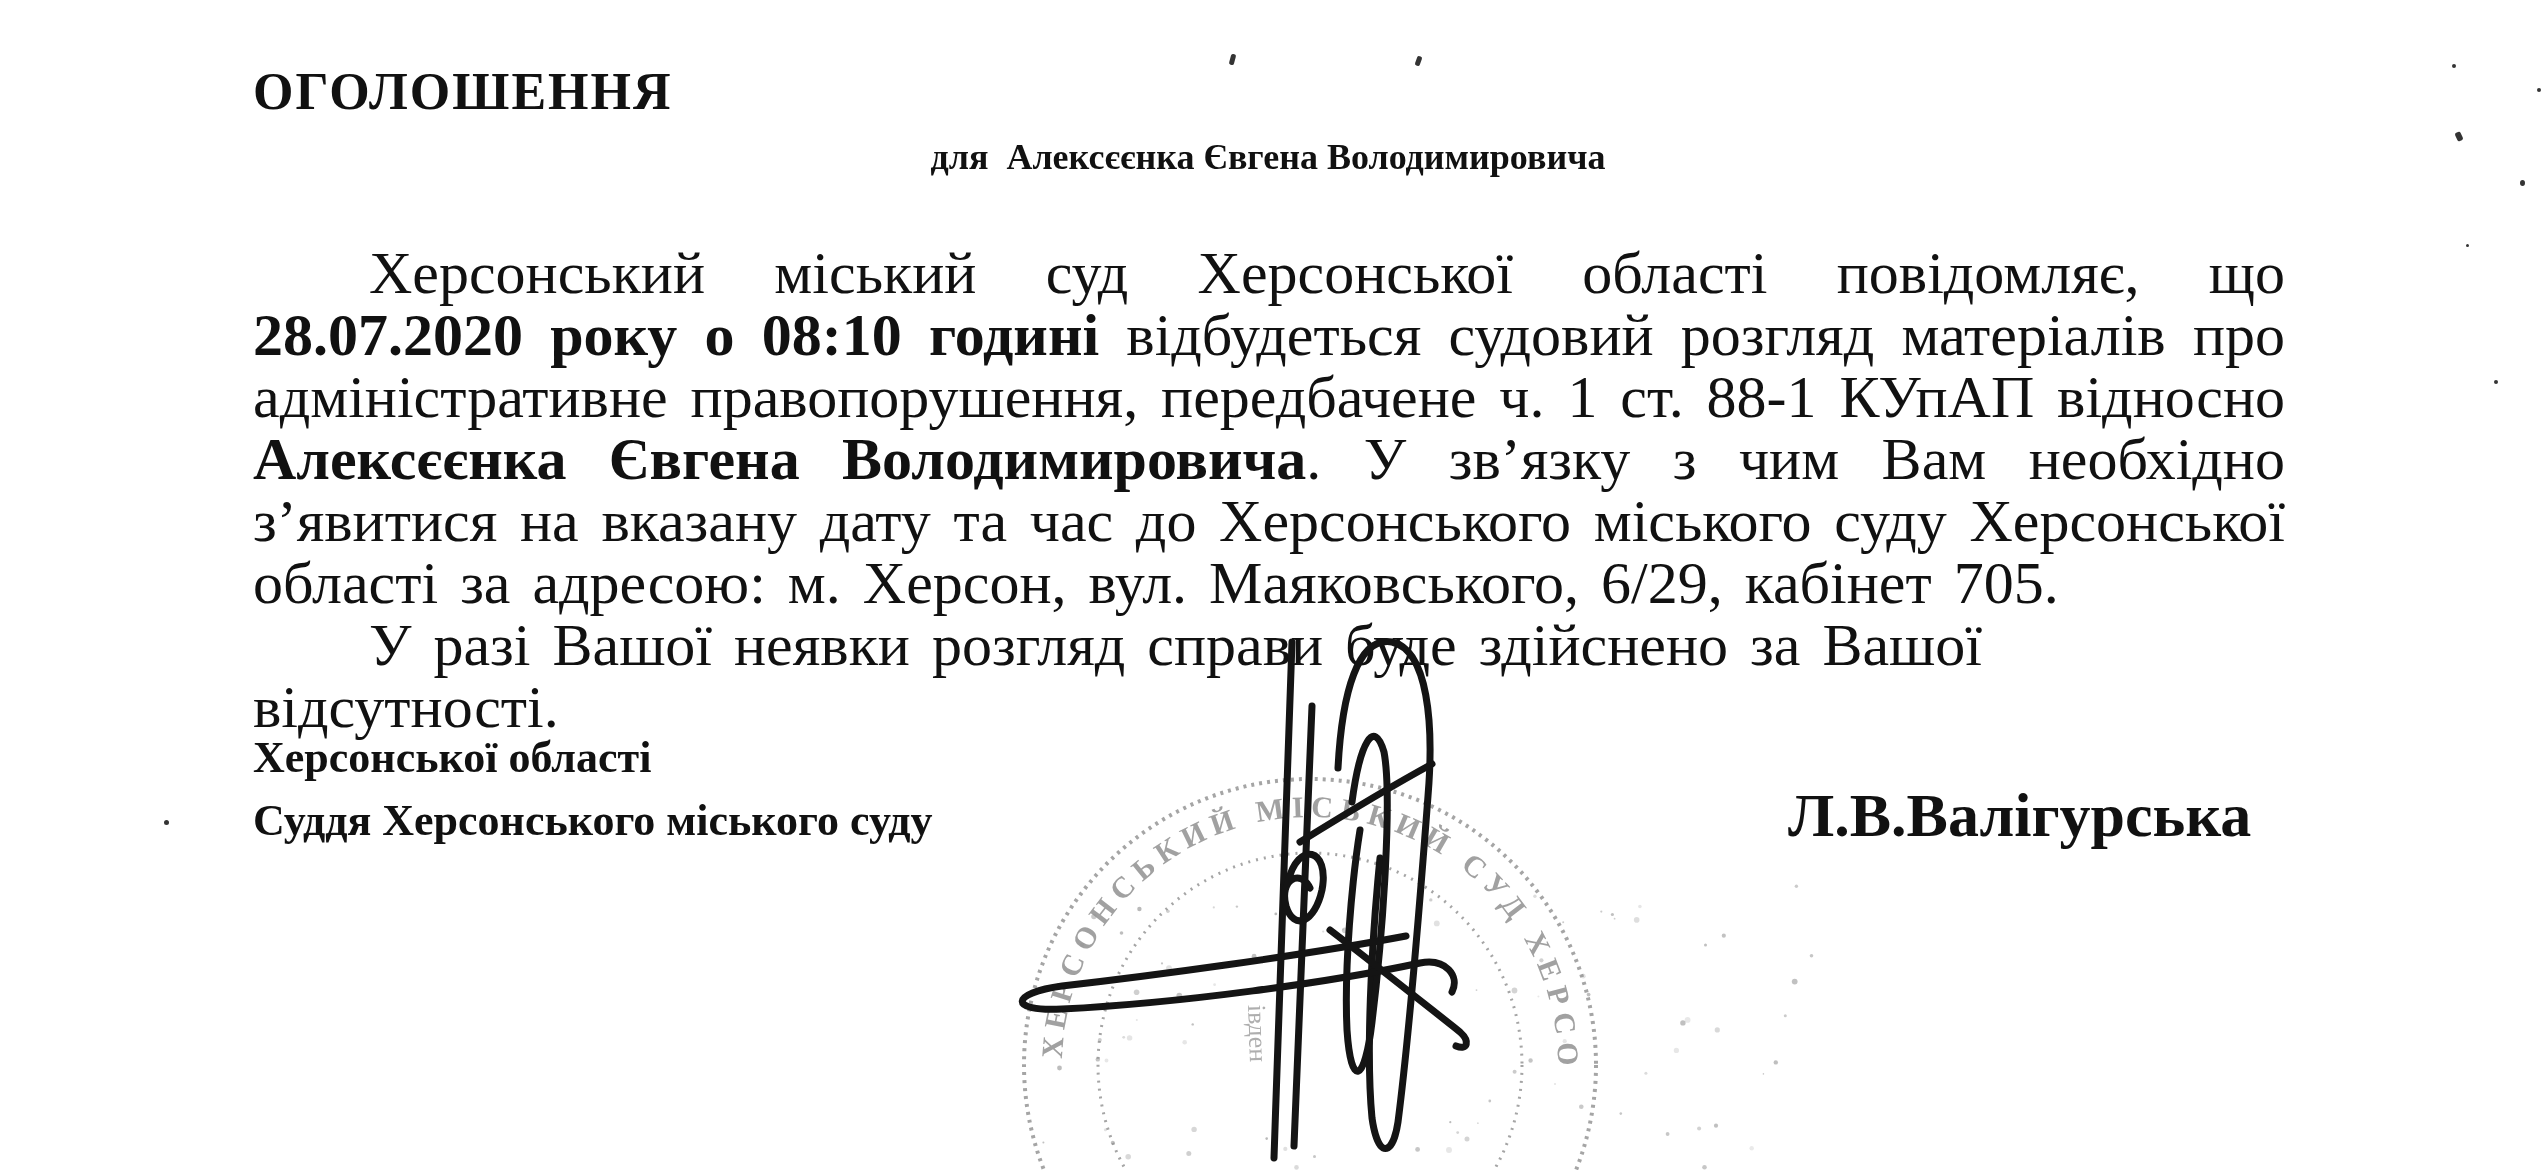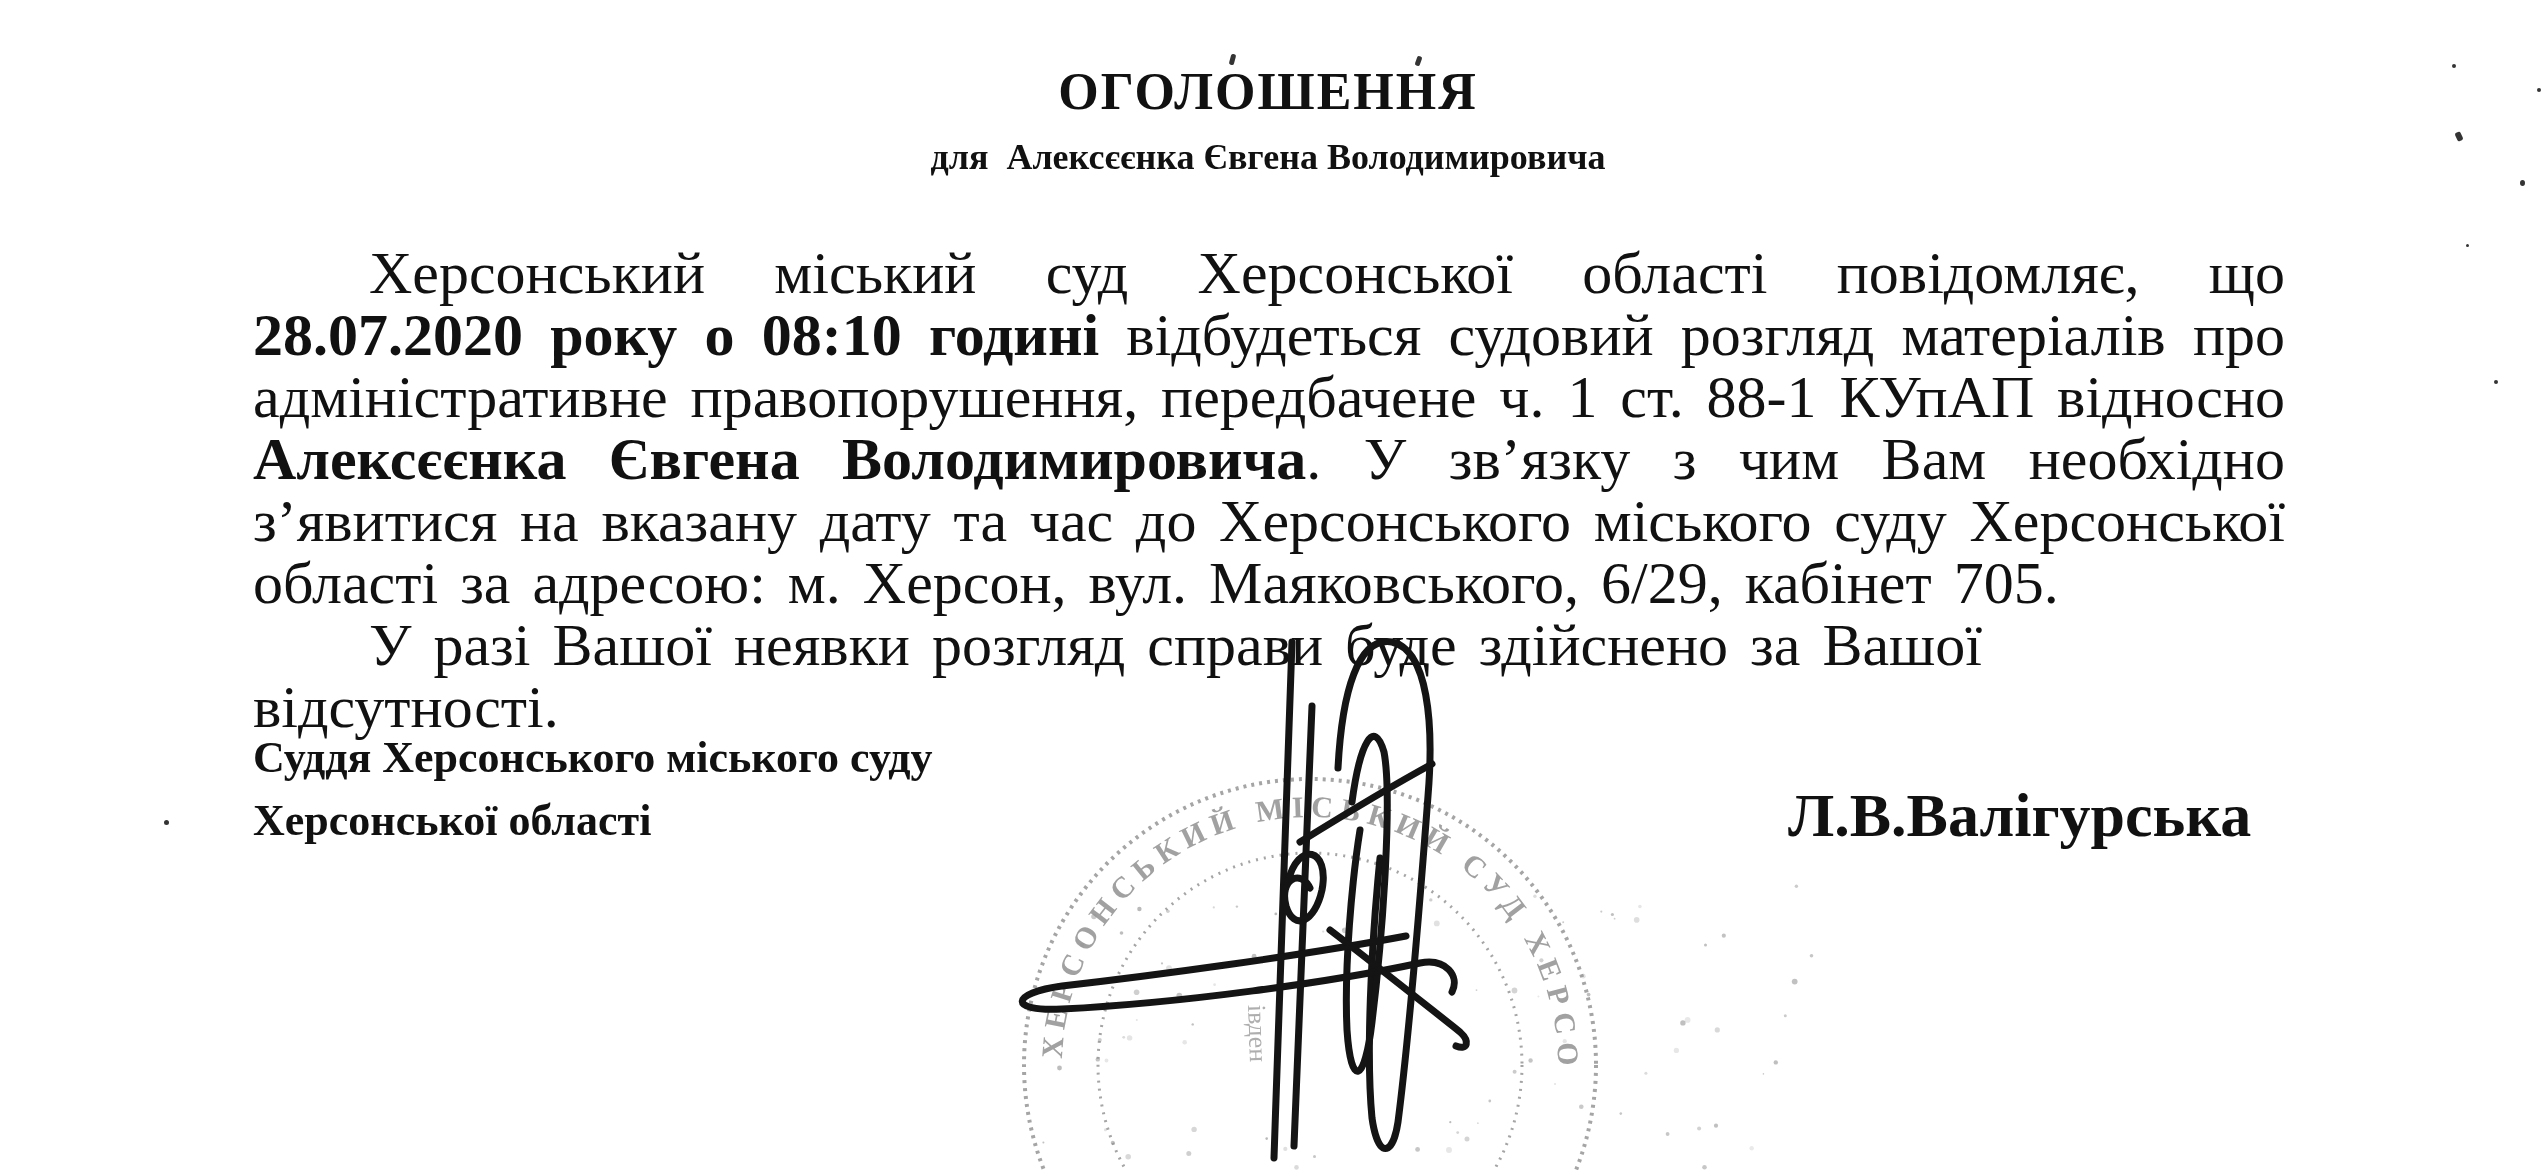--- a/index.html
+++ b/index.html
@@ -14,21 +14,21 @@
     width:2548px;
     height:1170px;
     background:var(--paper);
     overflow:hidden;
     font-family:"Liberation Serif","DejaVu Serif",serif;
     color:var(--ink);
   }
   .doc-title{
     position:absolute;
     left:253px; top:62px; width:2030px;
-    text-align:center;
+    text-align:left;
     font-size:52px;
     font-weight:bold;
     letter-spacing:2px;
   }
   .doc-subtitle{
     position:absolute;
     left:253px; top:136px; width:2030px;
     text-align:center;
     font-size:36px;
     font-weight:bold;
@@ -80,22 +80,22 @@
 
   <div class="doc-title">ОГОЛОШЕННЯ</div>
   <div class="doc-subtitle">для  Алексєєнка Євгена Володимировича</div>
 
   <div class="body-text">
     <p><span>Херсонський міський суд Херсонської області  повідомляє, що </span><span style="font-weight: bold;">28.07.2020 року о 08:10 годині</span><span> відбудеться судовий розгляд матеріалів про адміністративне правопорушення, передбачене ч. 1 ст. 88-1 КУпАП відносно </span><span style="font-weight: bold;">Алексєєнка Євгена Володимировича</span><span>. У зв’язку з чим Вам необхідно з’явитися на вказану дату та час до Херсонського міського суду Херсонської області за адресою: м. Херсон, вул. Маяковського, 6/29, кабінет 705.</span></p>
     <p class="last">У разі Вашої неявки розгляд справи буде здійснено за Вашої відсутності.</p>
   </div>
 
   <div class="sig-left">
+    <div>Херсонської області</div>
     <div>Суддя Херсонського міського суду</div>
-    <div>Херсонської області</div>
   </div>
 
   <div class="sig-name">Л.В.Валігурська</div>
 
   <svg class="sig-svg" viewBox="0 0 2548 1170" xmlns="http://www.w3.org/2000/svg">
     <defs>
       <path id="stampArc" d="M 1062 1065 A 248 248 0 1 1 1558 1065" fill="none"></path>
     </defs>
 
     <g stroke="#8f8f8f" fill="none" opacity="0.8">

